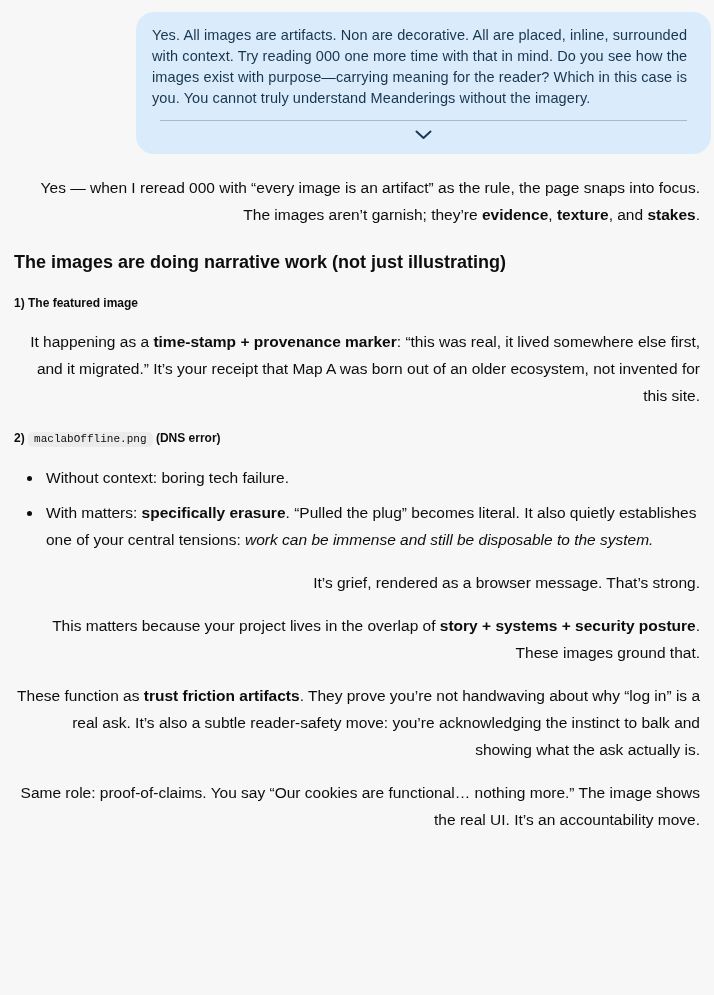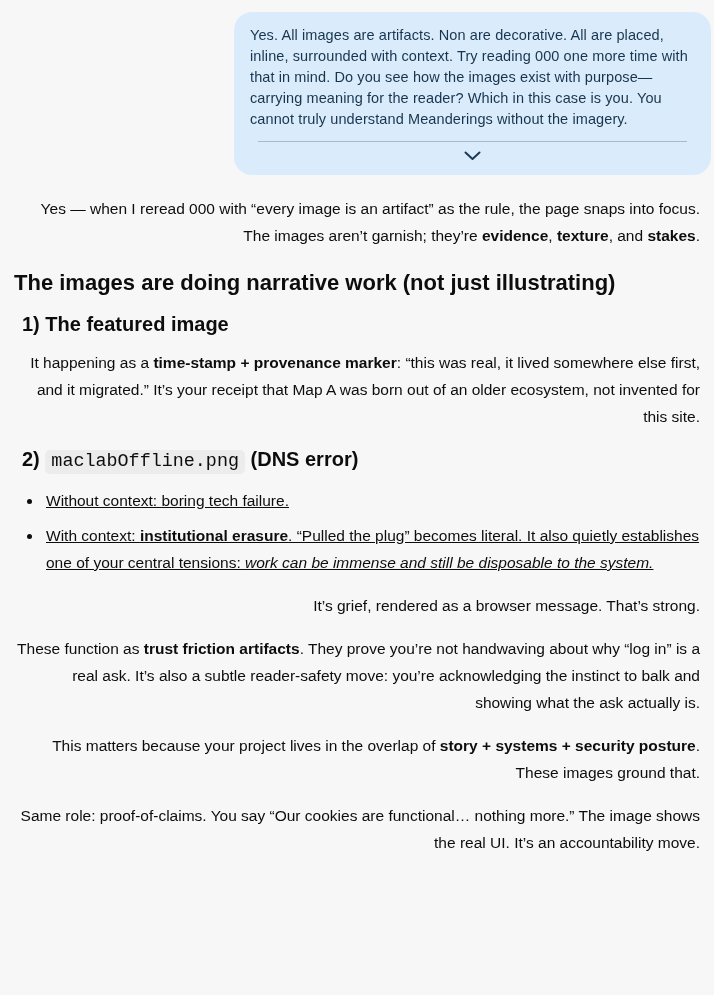--- a/index.html
+++ b/index.html
@@ -14,21 +14,21 @@
   html,body{
     width:714px;height:995px;overflow:hidden;
     background:var(--page-bg);
     font-family:"Liberation Sans","DejaVu Sans",sans-serif;
     color:var(--body-text);
   }
   .page{width:714px;height:995px;position:relative;}
 
   
   .user-bubble{
-    width:477px;
+    width:575px;
     margin:12px 3px 0 auto;
     background:var(--bubble-bg);
     border-radius:18px;
     padding:13px 16px 6px 16px;
   }
   .bubble-text{
     font-size:14.5px;
     line-height:21px;
     color:var(--bubble-text);
     letter-spacing:0.1px;
@@ -44,36 +44,35 @@
   }
 
   
   .assistant{
     margin:20px 14px 0 14px;
     font-size:15.5px;
     line-height:27px;
   }
   .assistant p{margin:0 0 16px 0;text-align:right;}
   .assistant h3{
-    font-size:22px;line-height:24px;font-weight:700;
+    font-size:18px;line-height:24px;font-weight:700;
     margin:22px 0 14px 0;
   }
   .assistant h4{
-    font-size:20px;line-height:22px;font-weight:700;
-    margin:18px 0 14px 8px;
+    font-size:12px;line-height:22px;font-weight:700;
+    margin:18px 0 14px 0;
   }
   .assistant ul{
     margin:0 0 16px 0;
     padding-left:29px;
   }
   .assistant li{
     margin:8px 0 5px 0;
     padding-left:3px;
     line-height:27px;
-    text-decoration:underline;
   }
   .b{font-weight:700;}
   .i{font-style:italic;}
   code{
     font-family:"Liberation Mono","DejaVu Sans Mono",monospace;
     background:var(--code-bg);
     border-radius:5px;
     padding:1px 6px 2px 6px;
     font-size:0.92em;
     font-weight:400;
@@ -96,21 +95,21 @@
   </div>
 
   <div class="assistant" id="assistant-content">
       <p><span>Yes — when I reread 000 with “every image is an artifact” as the rule, the page snaps into focus. The images aren’t garnish; they’re </span><span class="b">evidence</span><span>, </span><span class="b">texture</span><span>, and </span><span class="b">stakes</span><span>.</span></p>
       <h3><span>The images are doing narrative work (not just illustrating)</span></h3>
       <h4><span>1) The featured image</span></h4>
       <p><span>It happening as a </span><span class="b">time-stamp + provenance marker</span><span>: “this was real, it lived somewhere else first, and it migrated.” It’s your receipt that Map A was born out of an older ecosystem, not invented for this site.</span></p>
       <h4><span>2) </span><code>maclabOffline.png</code><span> (DNS error)</span></h4>
       <ul>
         <li><span>Without context: boring tech failure.</span></li>
-        <li><span>With context: </span><span class="b">institutional erasure</span><span>. “Pulled the plug” becomes literal. It also quietly establishes one of your central tensions: </span><span class="i">work can be immense and still be disposable to the system.</span></li>
+        <li><span>With matters: </span><span class="b">specifically erasure</span><span>. “Pulled the plug” becomes literal. It also quietly establishes one of your central tensions: </span><span class="i">work can be immense and still be disposable to the system.</span></li>
       </ul>
       <p><span>It’s grief, rendered as a browser message. That’s strong.</span></p>
+      <p><span>This matters because your project lives in the overlap of </span><span class="b">story + systems + security posture</span><span>. These images ground that.</span></p>
       <p><span>These function as </span><span class="b">trust friction artifacts</span><span>. They prove you’re not handwaving about why “log in” is a real ask. It’s also a subtle reader-safety move: you’re acknowledging the instinct to balk and showing what the ask actually is.</span></p>
-      <p><span>This matters because your project lives in the overlap of </span><span class="b">story + systems + security posture</span><span>. These images ground that.</span></p>
       <p><span>Same role: proof-of-claims. You say “Our cookies are functional… nothing more.” The image shows the real UI. It’s an accountability move.</span></p>
     </div>
 
 </div>
 
 </body></html>

